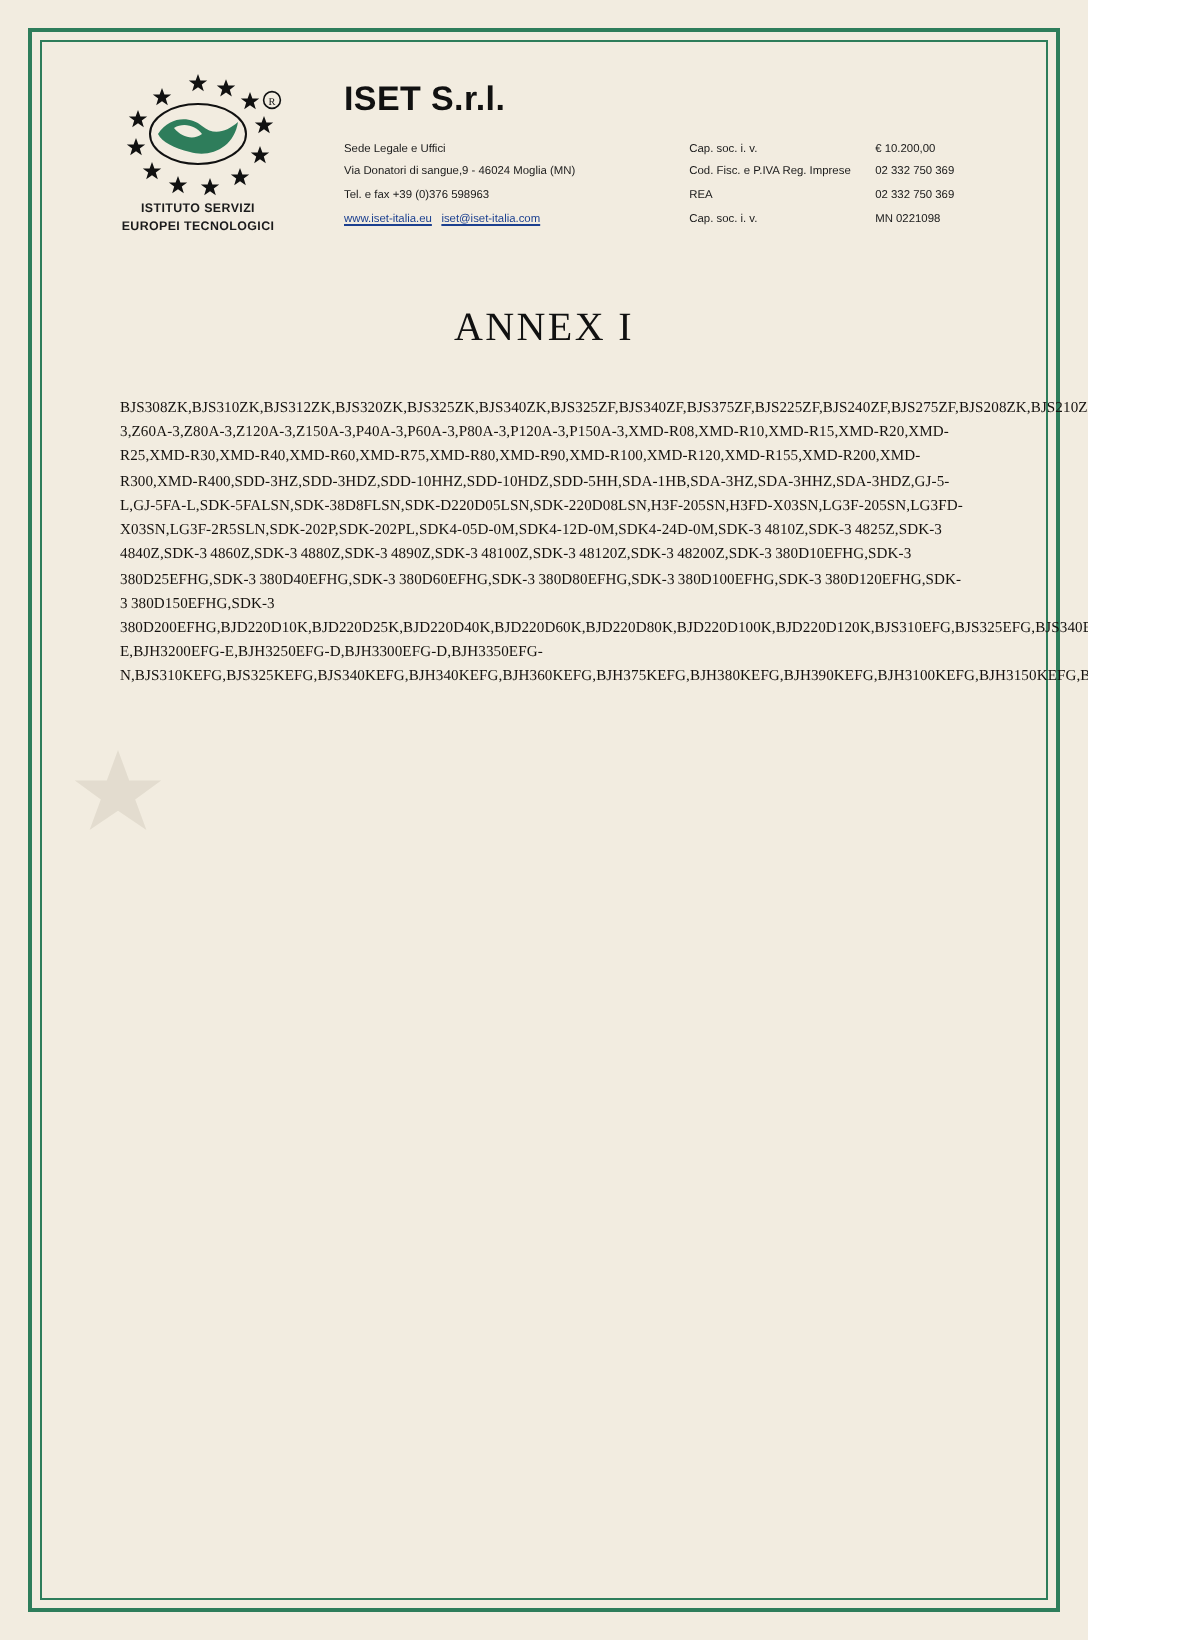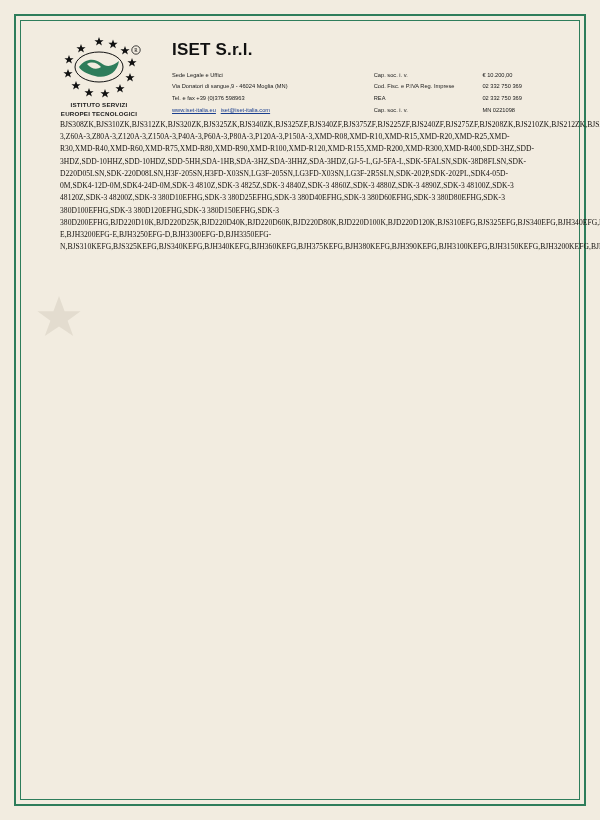--- a/index.html
+++ b/index.html
@@ -7,21 +7,21 @@
     padding: 0;
   }
   body {
     width: 600px;
     height: 820px;
     background: #ffffff;
     font-family: "Liberation Sans", sans-serif;
   }
   .page {
     position: relative;
-    width: 600px;
+    width: 544px;
     height: 820px;
     background: #f2ece0;
     box-sizing: border-box;
     overflow: hidden;
   }
   
   .border-outer {
     position: absolute;
     left: 14px;
     top: 14px;
@@ -210,20 +210,21 @@
                 &nbsp;&nbsp;<span class="link">iset@iset-italia.com</span>
               </td>
               <td class="mid">Cap. soc. i. v.</td>
               <td class="right">MN 0221098</td>
             </tr>
           </tbody>
         </table>
       </div>
     </div>
 
+    <div class="doc-title">ANNEX I</div>
 
     <div class="body-wrap">
       <div class="watermark">
         <svg viewBox="0 0 46 46" width="46" height="46">
           <polygon points="23,2 28.6,17.2 44.6,17.2 31.6,26.8 37.2,42 23,32.4 8.8,42 14.4,26.8 1.4,17.2 17.4,17.2" fill="#c8c0b0"></polygon>
         </svg>
       </div>
       <div class="codes">
         <p>BJS308ZK,BJS310ZK,BJS312ZK,BJS320ZK,BJS325ZK,BJS340ZK,BJS325ZF,BJS340ZF,BJS375ZF,BJS225ZF,BJS240ZF,BJS275ZF,BJS208ZK,BJS210ZK,BJS212ZK,BJS220ZK,BJS225ZK,BJS240ZK,BJS225ZF,BJS240ZF,BJS308PK,BJS310PK,BJS312PK,BJS320PK,BJS325PK,BJS340PK,BJS325PF,BJS340PF,BJS208PF,BJS208PK,BJS210PK,BJS212PK,BJS225PK,BJS240PK,BJS225PF,BJS240PF,BJH360ZK,BJH375ZK,BJH380ZK,BJH3100ZK,BJH3120ZK,H360ZF,H375ZF,H380ZF,H3100ZF,H3120ZF,H3150ZE,H3200ZF,H3220ZE,H3250ZD,H3300ZD,H3340ZN,H3380ZN,H3400Z,H3450Z,H3500Z,H3600Z,H3800Z,H31000Z,H360PK,H375PK,H380PK,H3100PK,H380PF,H3100PF,H3120PF,H3150PE,H3200PE,H3220PE,H3250PD,H3300PD,H3340PN,H3380PN,H3400P,H3450P,H3500P,H3600P,H3800P,H31000P,MTX56A,MTX90A,MTX120A,MTX180A,MTX200A,MTX250A,MTX300A,MTX350A,MTX400A,MTX500A,MTX600A,MTX800A,MTX1000A,MFX56A,MFX90A,MFX120A,MFX180A,MFX200A,MFX250A,MFX300A,MFX350A,MFX400A,MFX600A,MFX800A,MFX1000A,Z40A-3,Z60A-3,Z80A-3,Z120A-3,Z150A-3,P40A-3,P60A-3,P80A-3,P120A-3,P150A-3,XMD-R08,XMD-R10,XMD-R15,XMD-R20,XMD-R25,XMD-R30,XMD-R40,XMD-R60,XMD-R75,XMD-R80,XMD-R90,XMD-R100,XMD-R120,XMD-R155,XMD-R200,XMD-R300,XMD-R400,SDD-3HZ,SDD-3HDZ,SDD-10HHZ,SDD-10HDZ,SDD-5HH,SDA-1HB,SDA-3HZ,SDA-3HHZ,SDA-3HDZ,GJ-5-L,GJ-5FA-L,SDK-5FALSN,SDK-38D8FLSN,SDK-D220D05LSN,SDK-220D08LSN,H3F-205SN,H3FD-X03SN,LG3F-205SN,LG3FD-X03SN,LG3F-2R5SLN,SDK-202P,SDK-202PL,SDK4-05D-0M,SDK4-12D-0M,SDK4-24D-0M,SDK-3 4810Z,SDK-3 4825Z,SDK-3 4840Z,SDK-3 4860Z,SDK-3 4880Z,SDK-3 4890Z,SDK-3 48100Z,SDK-3 48120Z,SDK-3 48200Z,SDK-3 380D10EFHG,SDK-3 380D25EFHG,SDK-3 380D40EFHG,SDK-3 380D60EFHG,SDK-3 380D80EFHG,SDK-3 380D100EFHG,SDK-3 380D120EFHG,SDK-3 380D150EFHG,SDK-3 380D200EFHG,BJD220D10K,BJD220D25K,BJD220D40K,BJD220D60K,BJD220D80K,BJD220D100K,BJD220D120K,BJS310EFG,BJS325EFG,BJS340EFG,BJH340EFG,BJH360EFG,BJH375EFG,BJH380EFG,BJH390EFG,BJH3100EFG,BJH3150EFG,BJH3150EFG-E,BJH3200EFG-E,BJH3250EFG-D,BJH3300EFG-D,BJH3350EFG-N,BJS310KEFG,BJS325KEFG,BJS340KEFG,BJH340KEFG,BJH360KEFG,BJH375KEFG,BJH380KEFG,BJH390KEFG,BJH3100KEFG,BJH3150KEFG,BJH3200KEFG,BJH3250DEFG,BJH3300DEFG,BJH3350NEFG,BJH3400NEFG,BJH3500QEFG,BJH3600QEFG,BJH3800QEFG,SO965610,SO905625,SO965640,SO965660,SO965680,SO9656100,SO9656155,SO9656610P,SO905625P,SO965640P,SO965660P,SO965680P,SO9656100P,SO9656155P,MDS30A,MDS50A,MDS75A,MDS100A,MDS150A,MDS200A,MDS300A,MDS500A,MDS600A,MDS800A,MDS1000A,MDC25A,MDC35A,MDC55A,MDC75A,MDC100A,MDC160A,MDC200A,MDC250A,MDC300A,MDC400A,MDC500A,MDC600A,MDC800A,MDC1000A,MTC25A,MTC55A,MTC75A,MTC90A,MTC110A,MTC160A,MTC200A,MTC250A,MTC300A,MTC400A,MTC500A,MTC600A,MTC800A,MTC1000A.</p>
       </div>

